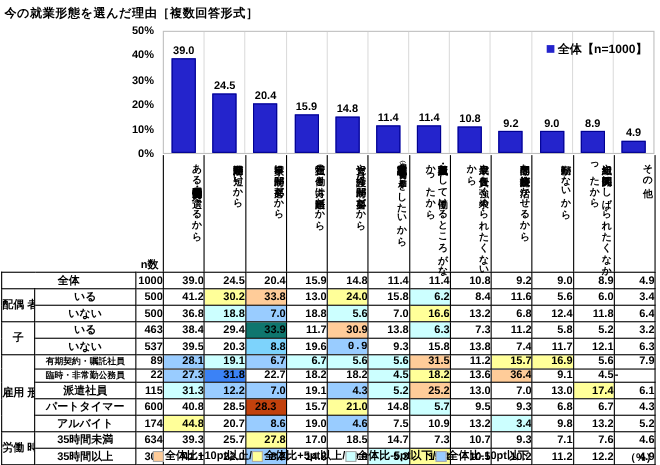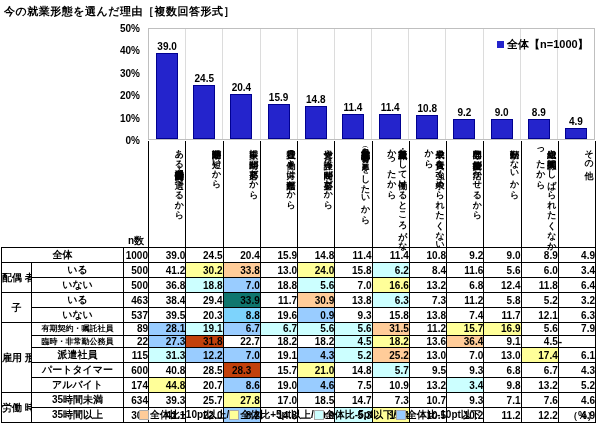--- a/index.html
+++ b/index.html
@@ -224,21 +224,21 @@
         <td class="val">5.2</td>
         <td class="val">3.2</td>
       </tr>
       <tr>
         <td class="lbl">いない</td>
         <td class="ncell">537</td>
         <td class="val">39.5</td>
         <td class="val">20.3</td>
         <td class="val" style="background: #7dd3fc;">8.8</td>
         <td class="val">19.6</td>
-        <td class="val" style="background: rgb(153, 204, 255);">0.9</td>
+        <td class="val" style="background: rgb(153, 204, 255); font-family: Liberation Mono, monospace;">0.9</td>
         <td class="val">9.3</td>
         <td class="val">15.8</td>
         <td class="val">13.8</td>
         <td class="val">7.4</td>
         <td class="val">11.7</td>
         <td class="val">12.1</td>
         <td class="val">6.3</td>
       </tr>
       <tr>
         <td class="grp" rowspan="5">雇用
@@ -255,21 +255,21 @@
         <td class="val">11.2</td>
         <td class="val" style="background: rgb(255, 255, 153);">15.7</td>
         <td class="val" style="background: rgb(255, 255, 153);">16.9</td>
         <td class="val">5.6</td>
         <td class="val">7.9</td>
       </tr>
       <tr>
         <td class="lbl small">臨時・非常勤公務員</td>
         <td class="ncell">22</td>
         <td class="val" style="background: rgb(153, 204, 255);">27.3</td>
-        <td class="val" style="background: #c2410c; margin-top: 20px;">31.8</td>
+        <td class="val" style="background: #3b82f6; margin-top: 20px;">31.8</td>
         <td class="val">22.7</td>
         <td class="val">18.2</td>
         <td class="val">18.2</td>
         <td class="val" style="background: rgb(204, 255, 255);">4.5</td>
         <td class="val" style="background: rgb(255, 255, 153);">18.2</td>
         <td class="val">13.6</td>
         <td class="val" style="background: rgb(255, 204, 153);">36.4</td>
         <td class="val">9.1</td>
         <td class="val">4.5</td>
         <td class="val dash">-</td>

